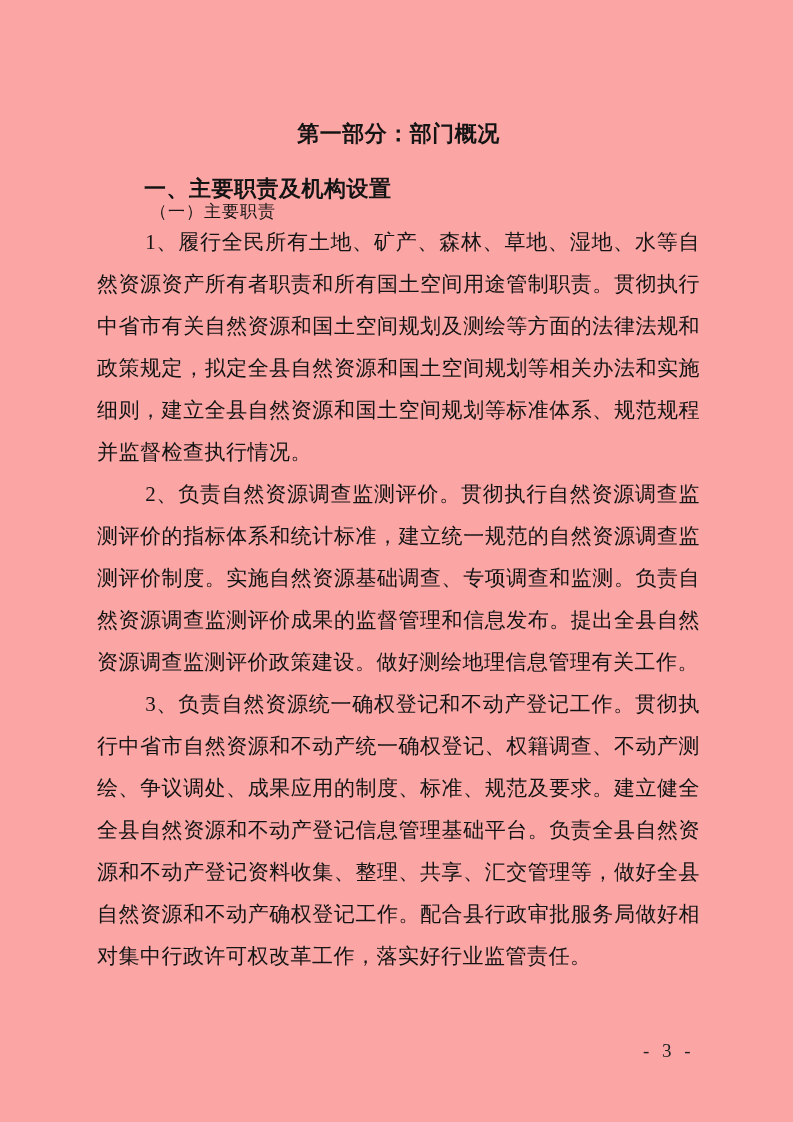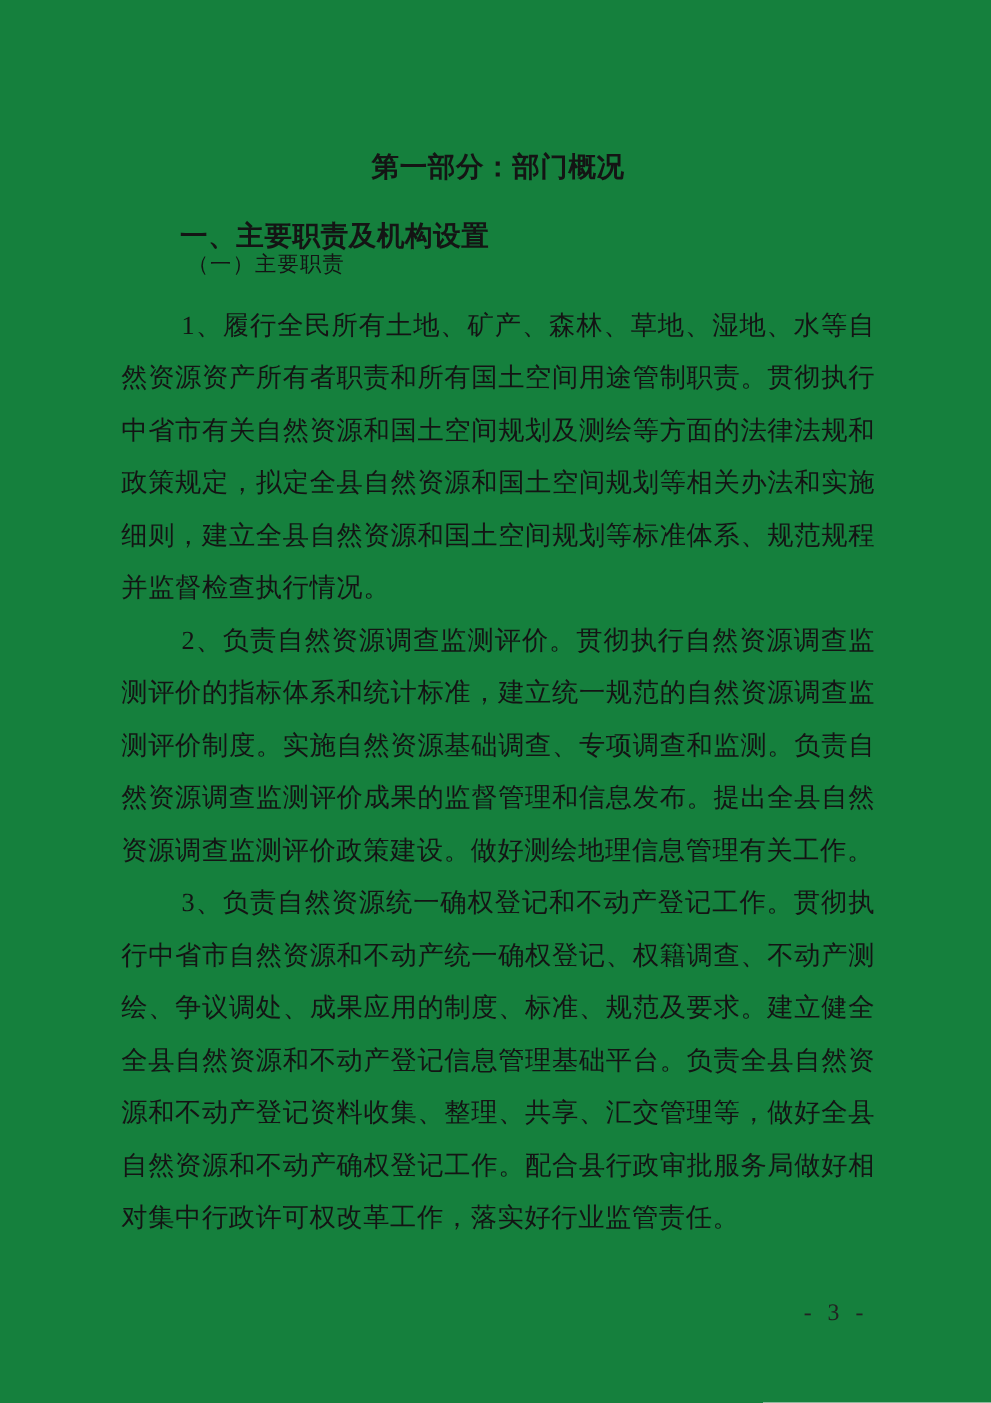--- a/index.html
+++ b/index.html
@@ -5,21 +5,21 @@
   html, body {
     margin: 0;
     padding: 0;
     background: #e8e8e8;
   }
   .page {
     position: relative;
     width: 793px;
     height: 1122px;
     margin: 0 auto;
-    background: #15803d;
+    background: #fca5a5;
     color: #141414;
     overflow: hidden;
     font-family: "Liberation Serif", "DejaVu Serif", serif;
   }
   .content {
     position: absolute;
     left: 97px;
     top: 0;
     width: 603px;
   }
@@ -51,21 +51,21 @@
     top: 198px;
     left: 53px;
     font-size: 17px;
     line-height: 28px;
     font-weight: normal;
     letter-spacing: 1px;
     font-family: "Liberation Serif", "DejaVu Serif", serif;
   }
   .body-text {
     position: absolute;
-    top: 239px;
+    top: 221px;
     left: 0;
     width: 603px;
   }
   .body-text p {
     margin: 0;
     font-size: 21px;
     line-height: 42px;
     text-align: justify;
     text-indent: 2.3em;
     letter-spacing: 0.5px;

